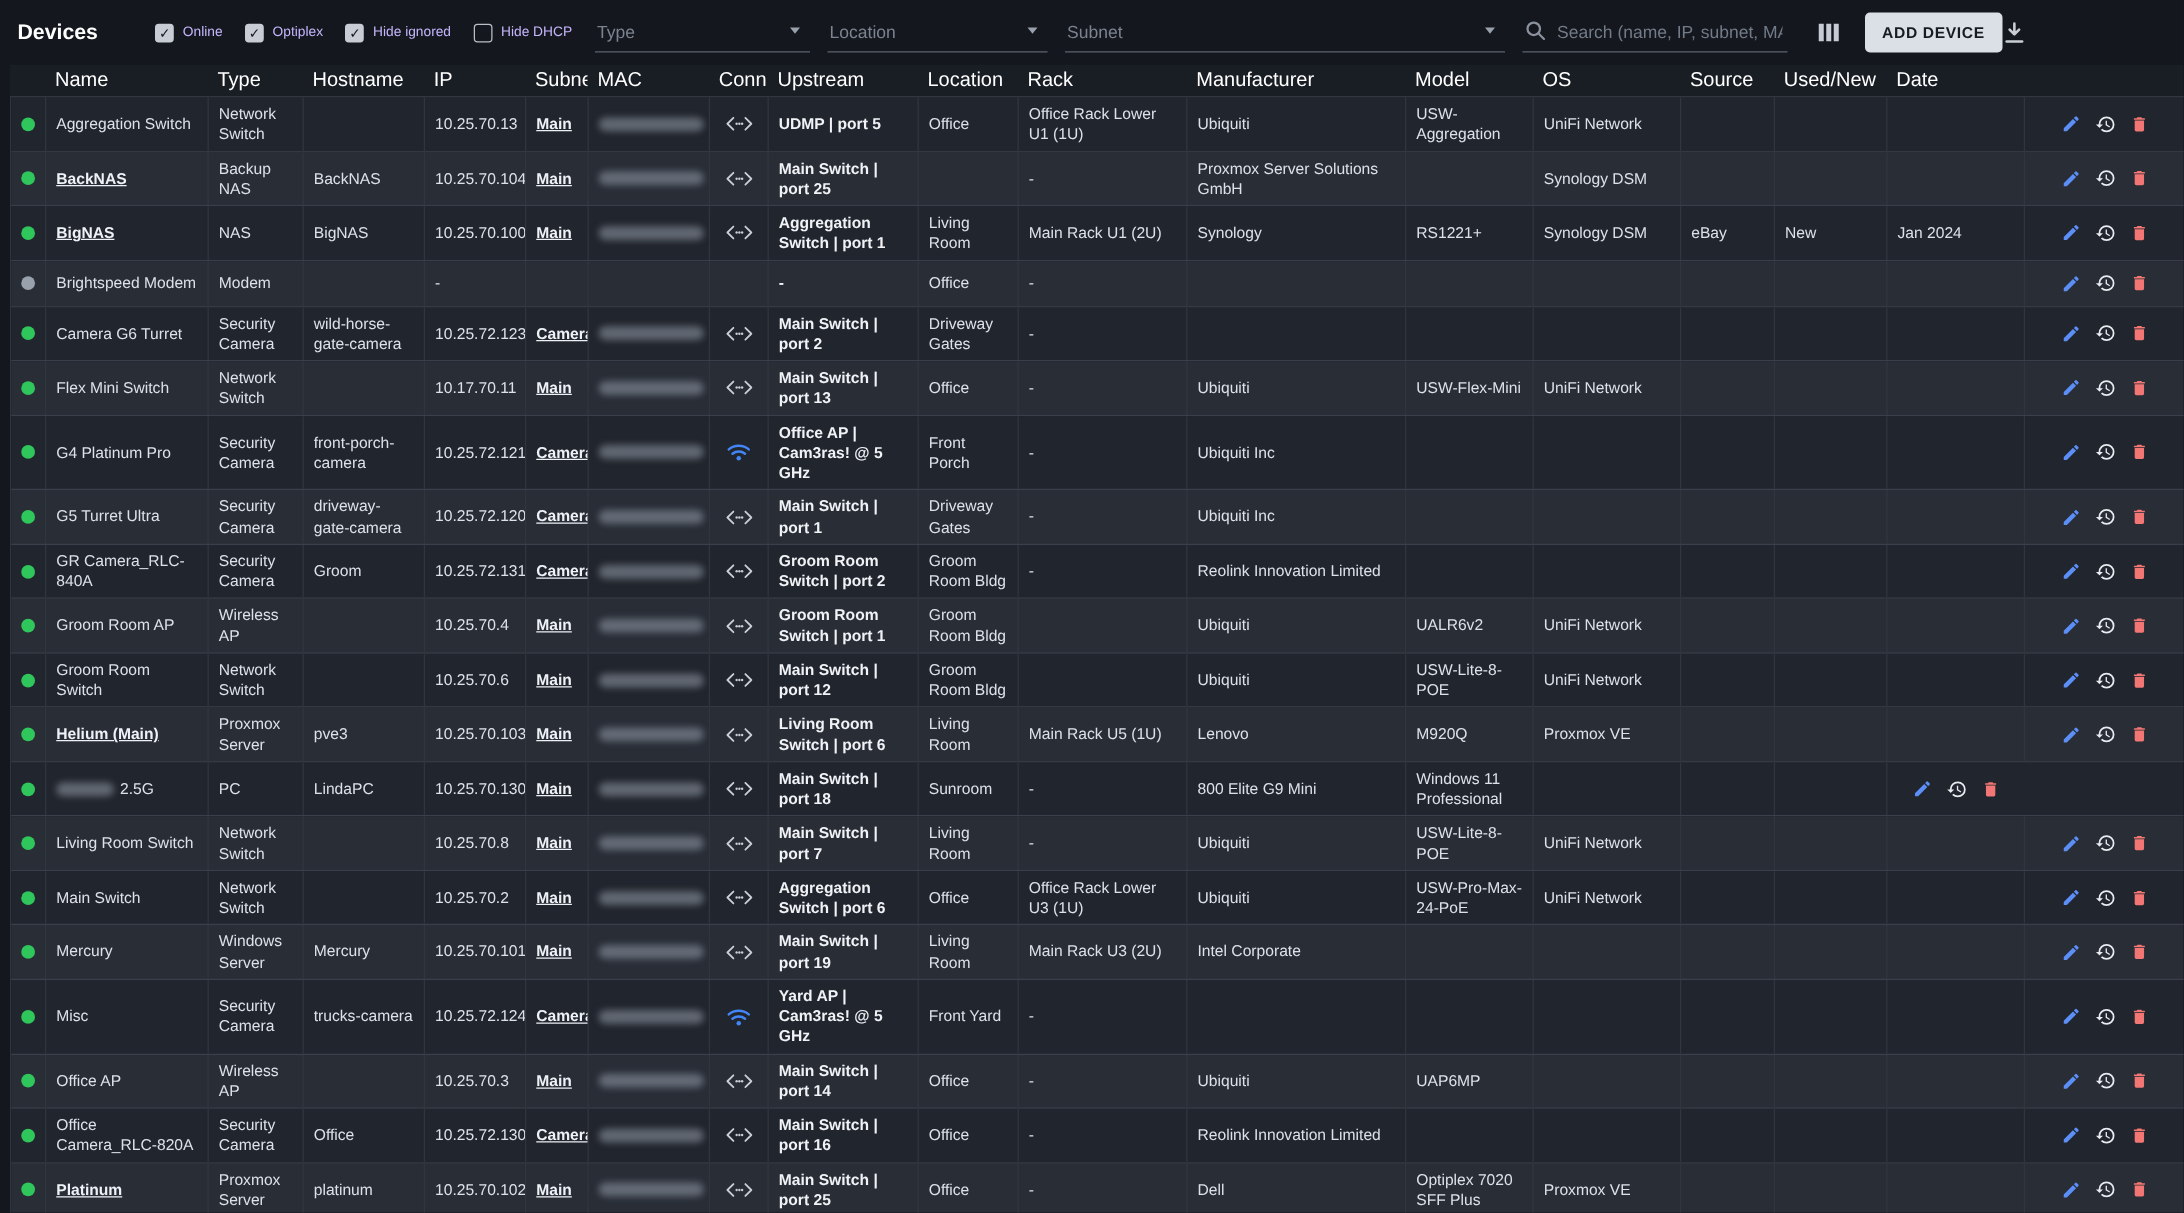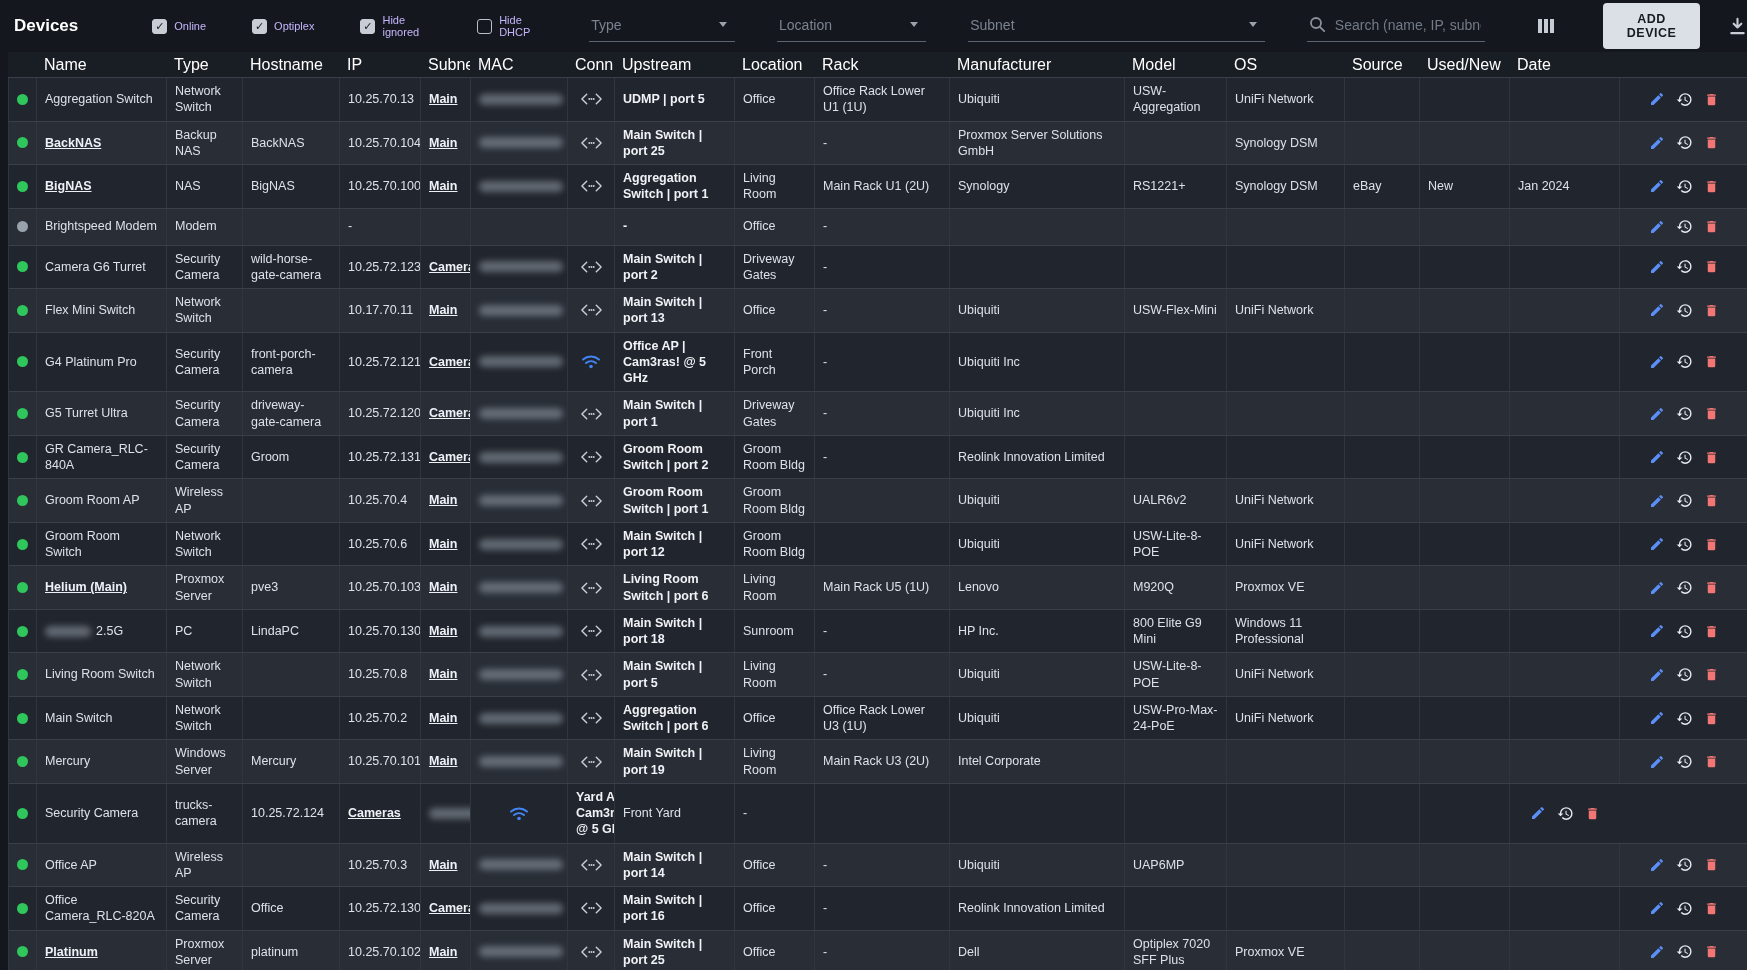--- a/index.html
+++ b/index.html
@@ -4,21 +4,21 @@
 <style>
   :root{
     --cols: 28px 130px 76px 97px 81px 50px 97px 47px 120px 80px 135px 175px 102px 118px 75px 90px 110px 1fr;
     --bg:#14171d; --head:#191d24; --odd:#21252d; --even:#282d36;
     --bh:#3a404b; --bv:#30363f; --txt:#dde1e8; --muted:#7b8390; --line:#5b6472;
   }
   *{box-sizing:border-box}
   body{margin:0;width:1747px;height:970px;overflow:hidden;background:var(--bg);
        font-family:"Liberation Sans","DejaVu Sans",sans-serif;color:var(--txt);}
   
-  .topbar{height:52px;display:flex;align-items:center;padding-left:14px;background:var(--bg);gap:28px;}
+  .topbar{height:52px;display:flex;align-items:center;padding-left:14px;background:var(--bg);}
   .title{font-size:17px;font-weight:700;color:#fff;margin-right:46px;}
   .filter{display:flex;align-items:center;gap:7px;margin-right:18px;font-size:11px;color:#c4b5fd;cursor:default;}
   .cb{width:15px;height:15px;border-radius:3px;border:1.5px solid #b9bfc8;display:flex;align-items:center;justify-content:center;flex:none;}
   .cb.checked{background:#c8cdd5;border-color:#c8cdd5;}
   .cb.checked::after{content:"\2713";font-size:11px;font-weight:700;color:#14171d;}
   .select{display:flex;align-items:center;justify-content:space-between;border-bottom:1px solid var(--line);
           height:32px;padding:0 8px 2px 2px;margin-right:14px;}
   .sel-type{width:172px}.sel-location{width:176px}.sel-subnet{width:352px}
   .select .lbl{color:var(--muted);font-size:14px;}
   .caret{width:0;height:0;border-left:4.5px solid transparent;border-right:4.5px solid transparent;border-top:5px solid #99a1ac;}
@@ -817,21 +817,20 @@
             <circle cx="9.7" cy="6" r="1" fill="#c9cfd7"></circle>
             <circle cx="12" cy="6" r="1" fill="#c9cfd7"></circle>
             <circle cx="14.3" cy="6" r="1" fill="#c9cfd7"></circle>
           </svg>
       </span>
 
     </div>
     <div class="td c-upstream" data-name="device-upstream">Main Switch | port 18</div>
     <div class="td" data-name="device-location">Sunroom</div>
     <div class="td" data-name="device-rack">-</div>
-    <div class="td" data-name="device-manufacturer">HP Inc.</div>
     <div class="td" data-name="device-model">800 Elite G9 Mini</div>
     <div class="td" data-name="device-os">Windows 11 Professional</div>
     <div class="td" data-name="device-source"></div>
     <div class="td" data-name="device-used-new"></div>
     <div class="td" data-name="device-date"></div>
     <div class="td c-actions" data-name="actions-cell">
       <span class="act" data-name="edit-button">
         <svg width="16" height="16" viewBox="0 0 24 24">
             <path fill="#5b8ff7" d="M3 17.25V21h3.75L17.8 9.94l-3.75-3.75L3 17.25zM20.7 7.04a1 1 0 0 0 0-1.41l-2.34-2.34a1 1 0 0 0-1.41 0l-1.83 1.83 3.75 3.75 1.83-1.83z"></path>
           </svg>
@@ -869,21 +868,21 @@
       <span class="conn-ind" data-name="ethernet-link-icon">
         <svg width="23" height="12" viewBox="0 0 24 12">
             <path d="M7 1 2 6l5 5M17 1l5 5-5 5" fill="none" stroke="#c9cfd7" stroke-width="1.5" stroke-linecap="round" stroke-linejoin="round"></path>
             <circle cx="9.7" cy="6" r="1" fill="#c9cfd7"></circle>
             <circle cx="12" cy="6" r="1" fill="#c9cfd7"></circle>
             <circle cx="14.3" cy="6" r="1" fill="#c9cfd7"></circle>
           </svg>
       </span>
 
     </div>
-    <div class="td c-upstream" data-name="device-upstream">Main Switch | port 5</div>
+    <div class="td c-upstream" data-name="device-upstream">Main Switch | port 7</div>
     <div class="td" data-name="device-location">Living Room</div>
     <div class="td" data-name="device-rack">-</div>
     <div class="td" data-name="device-manufacturer">Ubiquiti</div>
     <div class="td" data-name="device-model">USW-Lite-8-POE</div>
     <div class="td" data-name="device-os">UniFi Network</div>
     <div class="td" data-name="device-source"></div>
     <div class="td" data-name="device-used-new"></div>
     <div class="td" data-name="device-date"></div>
     <div class="td c-actions" data-name="actions-cell">
       <span class="act" data-name="edit-button">
@@ -1010,20 +1009,24 @@
         <svg width="15" height="17" viewBox="0 0 24 24">
             <path fill="#f27673" d="M6 19a2 2 0 0 0 2 2h8a2 2 0 0 0 2-2V7H6v12zM19 4h-3.5l-1-1h-5l-1 1H5v2h14V4z"></path>
           </svg>
       </span>
     </div>
   </div>
     <div class="tr odd" data-name="table-row">
     <div class="td c-status" data-name="status-cell">
       <span class="dot online" data-name="status-dot"></span>
     </div>
+    <div class="td c-name" data-name="name-cell">
+
+      <span data-name="device-name-text">Misc</span>
+    </div>
     <div class="td" data-name="device-type">Security Camera</div>
     <div class="td" data-name="device-hostname">trucks-camera</div>
     <div class="td" data-name="device-ip">10.25.72.124</div>
     <div class="td c-subnet" data-name="subnet-cell">
       <span data-name="subnet-link" class="link">Cameras</span>
     </div>
     <div class="td c-mac" data-name="mac-cell">
       <span class="blur blur-mac" data-name="mac-blur"></span>
     </div>
     <div class="td c-conn conn-wifi" data-name="conn-cell">

